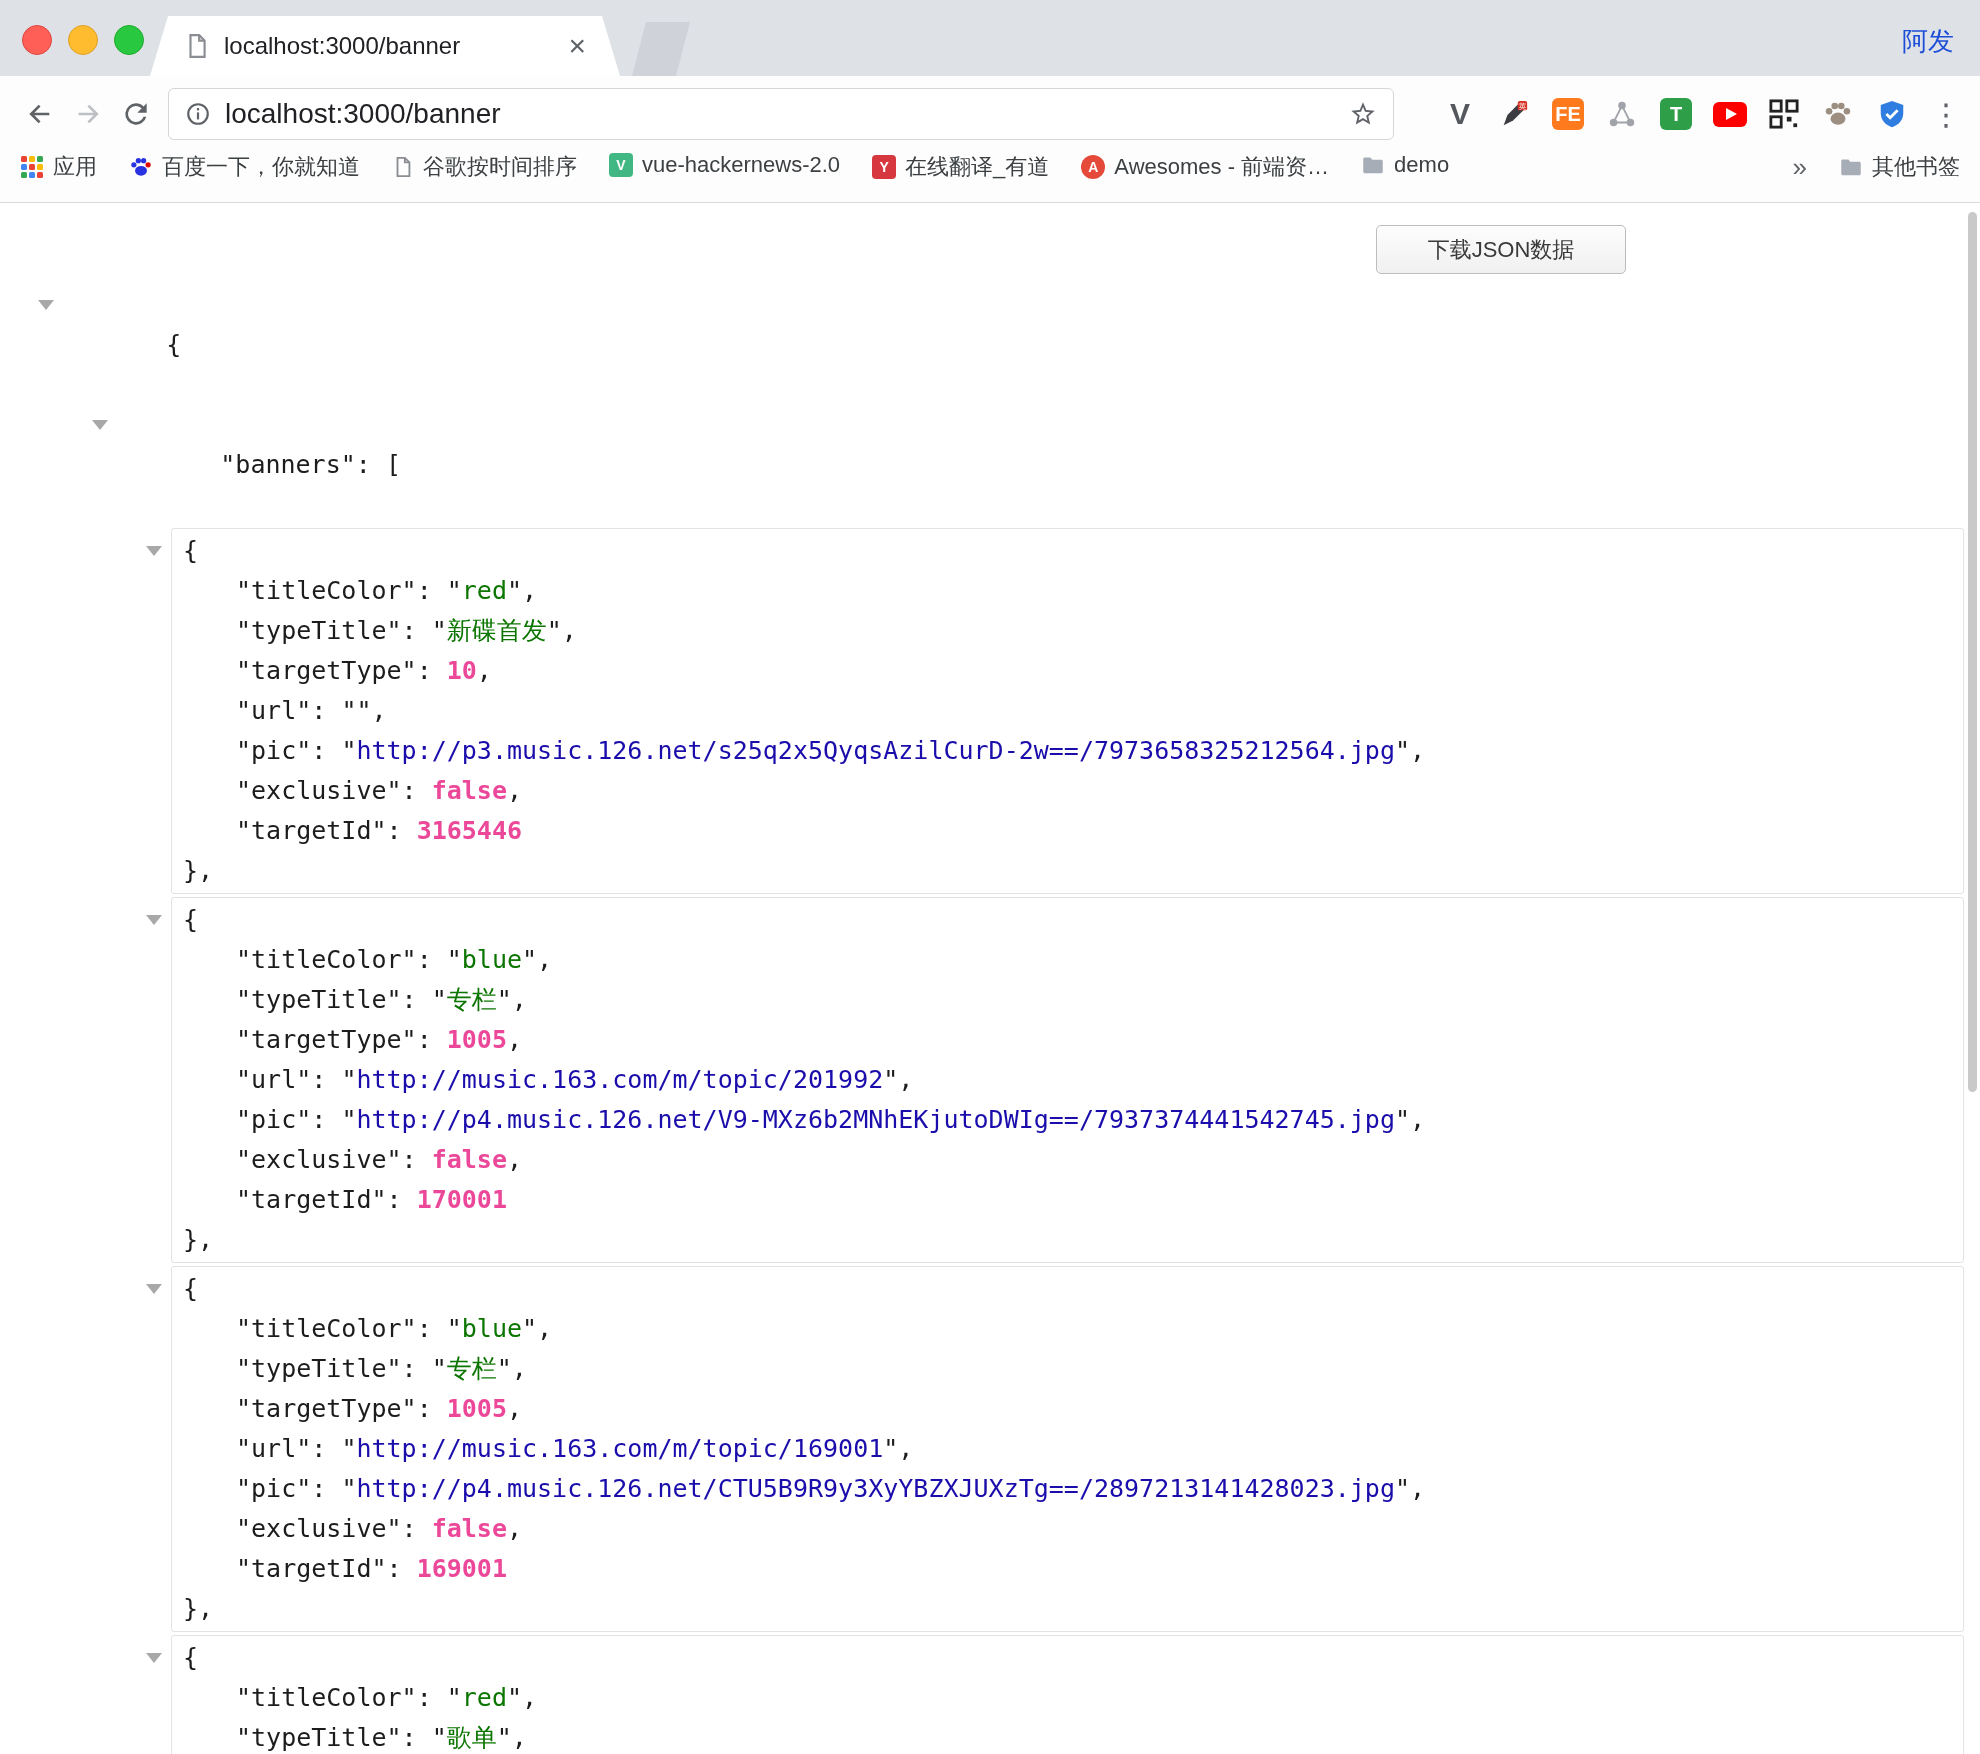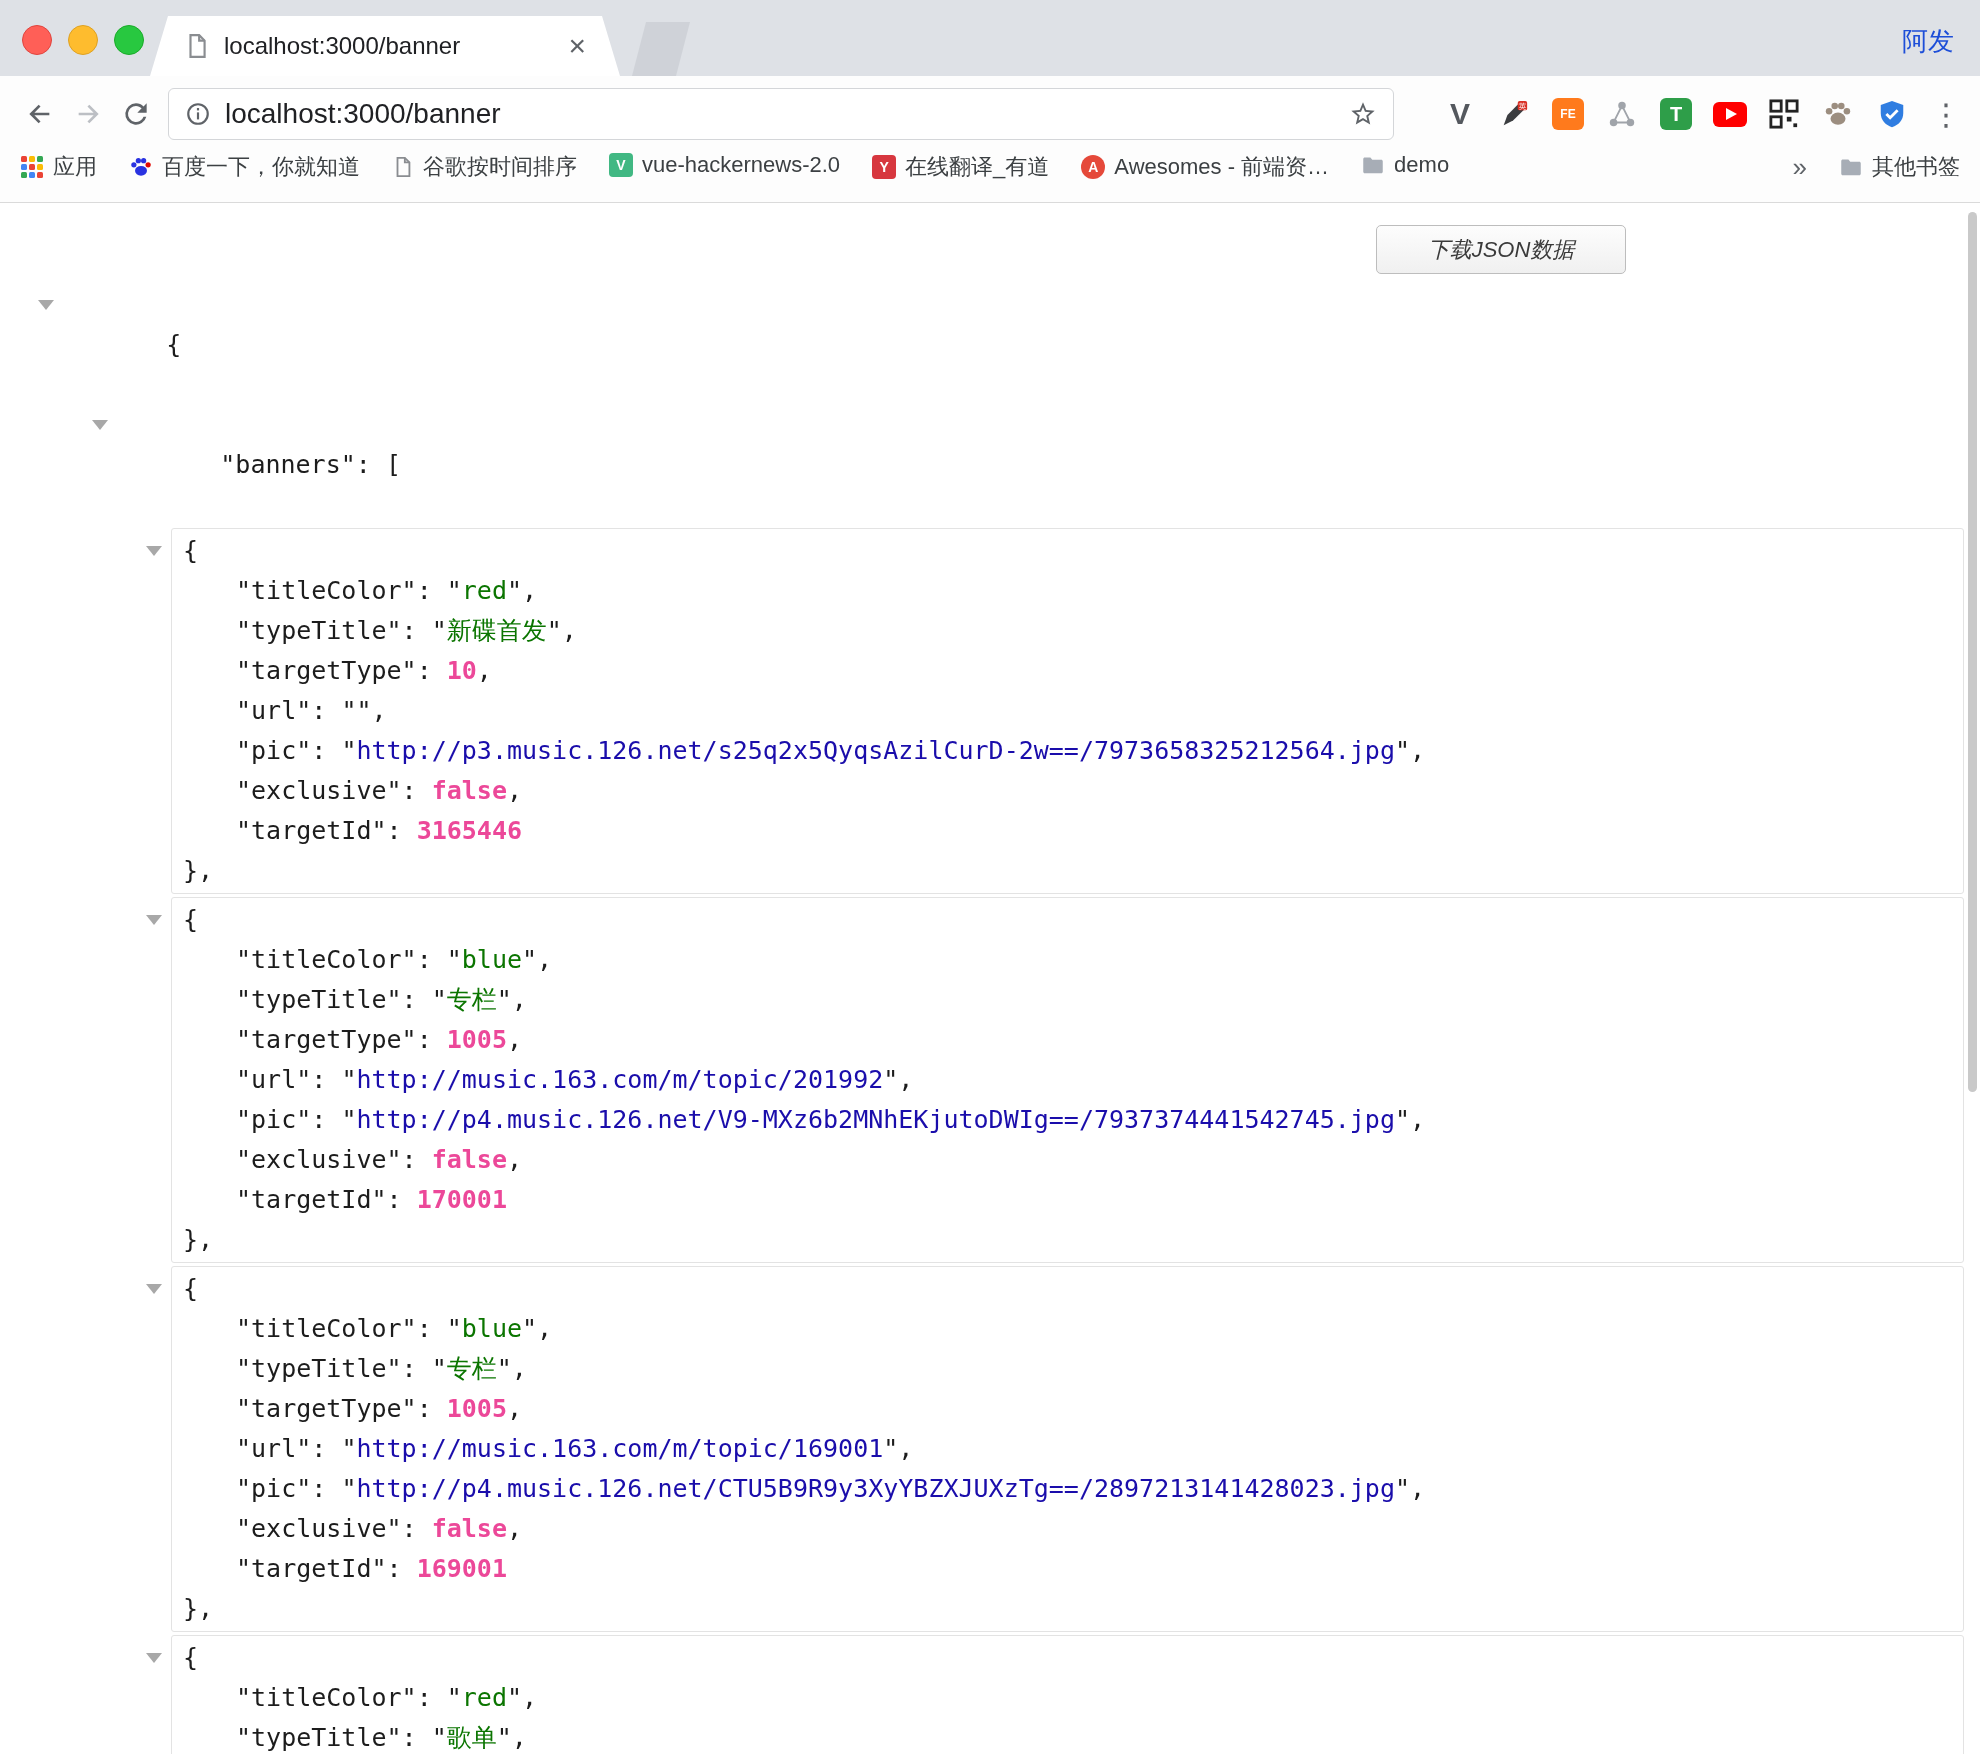--- a/index.html
+++ b/index.html
@@ -26,40 +26,40 @@
   
   .navbar { height: 76px; background: #fdfdfd; display: flex; align-items: center; padding: 0 16px; }
   .nav-btn { width: 48px; height: 48px; display: flex; align-items: center; justify-content: center; }
   .omnibox { width: 1226px; height: 52px; background: #fff; border: 1px solid #d4d6d9;
     border-radius: 6px; display: flex; align-items: center; padding: 0 16px; margin-left: 8px; }
   .omnibox .url { font-size: 28px; color: #202124; margin-left: 14px; flex: 1; white-space: nowrap; }
   .ext-row { flex: 1; display: flex; align-items: center; justify-content: flex-end; gap: 18px; padding-left: 16px; }
   .ext { width: 36px; height: 36px; display: flex; align-items: center; justify-content: center; }
   .sq { border-radius: 6px; color: #fff; font-weight: bold; display: flex; align-items: center; justify-content: center; }
   .ext-v { font-size: 30px; font-weight: bold; color: #54585e; }
-  .ext-fe { width: 32px; height: 32px; background: #ff7a1c; font-size: 12px; }
+  .ext-fe { width: 32px; height: 32px; background: #ff7a1c; font-size: 20px; }
   .ext-t { width: 32px; height: 32px; background: #2e9e49; font-size: 20px; }
   .ext-yt { width: 34px; height: 25px; background: #f00; border-radius: 6px; position: relative; }
   .ext-yt::after { content: ""; position: absolute; left: 13px; top: 6px; border-left: 11px solid #fff;
     border-top: 6.5px solid transparent; border-bottom: 6.5px solid transparent; }
   .menu-dots { font-size: 30px; color: #5f6368; }
 
   
   .bookmarks { height: 51px; background: #fdfdfd; border-bottom: 1px solid #dadada;
     display: flex; align-items: flex-start; padding: 0 20px; gap: 32px; }
   .bm { display: flex; align-items: center; gap: 9px; font-size: 22px; color: #3c4043; white-space: nowrap; }
   .bm .sq { width: 24px; height: 24px; font-size: 14px; border-radius: 4px; }
   .bm-spacer { flex: 1; }
   .chevron { font-size: 26px; color: #5f6368; }
 
   
   .content { position: relative; background: #fff; }
   .content-toolbar { position: relative; height: 50px; margin-top: 22px; }
   .btn { height: 49px; font-size: 22px; color: #3a3a3a; background: linear-gradient(#fdfdfd, #f0f0f0);
-    border: 1px solid #bdbdbd; border-radius: 5px; font-family: inherit; font-style: italic; }
+    border: 1px solid #bdbdbd; border-radius: 5px; font-family: inherit; }
   .dl-btn { position: absolute; right: 354px; width: 250px; }
   .btn-group { position: absolute; right: 18px; display: flex; }
   .btn-group .btn { width: 160px; }
   .btn-group .btn:first-child { border-radius: 5px 0 0 5px; }
   .btn-group .btn:last-child { border-radius: 0 5px 5px 0; margin-left: -1px; }
 
   
   .json { margin-top: 10px; font-family: "DejaVu Sans Mono", monospace; font-size: 25px; color: #1c1c1c; }
   .jline { line-height: 40px; white-space: pre; position: relative; }
   .lv0 { padding-left: 76px; }

